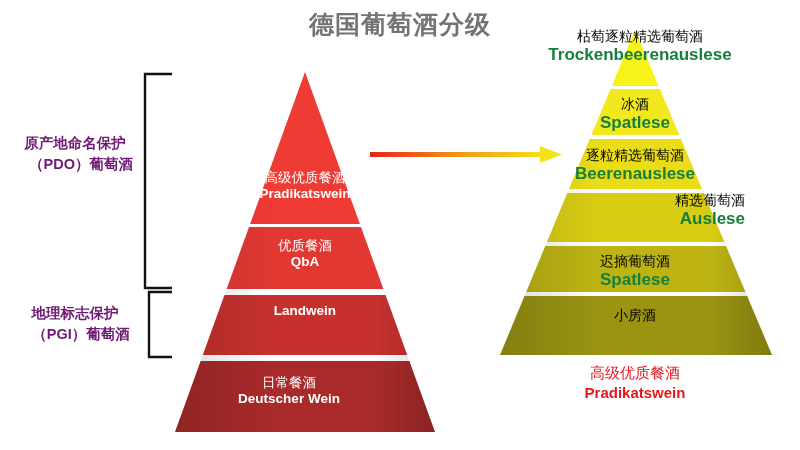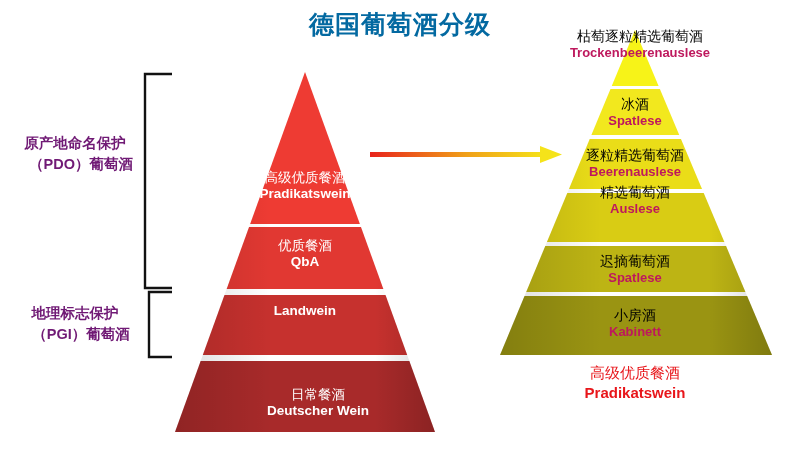--- a/index.html
+++ b/index.html
@@ -18,21 +18,21 @@
 
   #diagram-title {
     position: absolute;
     left: 0;
     top: 8px;
     width: 800px;
     text-align: center;
     font-size: 25px;
     font-weight: 600;
     letter-spacing: 1px;
-    color: #0369a1;
+    color: #737373;
   }
 
   
   .bracket-label {
     position: absolute;
     width: 150px;
     text-align: center;
     font-size: 14.5px;
     line-height: 1.45;
     font-weight: 600;
@@ -59,33 +59,33 @@
     line-height: 1.22;
     pointer-events: none;
   }
   .tier-text .cn { display: block; }
   .tier-text .de { display: block; font-weight: 700; }
 
   .left-tier .cn { font-size: 13.5px; color: #ffffff; }
   .left-tier .de { font-size: 13.5px; color: #ffffff; }
 
   .right-tier .cn { font-size: 14px; color: #000000; }
-  .right-tier .de { font-size: 13px; color: #be185d; }
+  .right-tier .de { font-size: 17px; color: #15803d; }
 
   
   #lt-0 { left: 205px; top: 170px; width: 200px; }
   #lt-1 { left: 195px; top: 238px; width: 220px; }
   #lt-2 { left: 185px; top: 303px; width: 240px; }
-  #lt-3 { left: 188px; top: 375px; width: 260px; margin-top: 12px; }
+  #lt-3 { left: 159px; top: 375px; width: 260px; }
 
   
   #rt-0 { left: 515px; top: 28px;  width: 250px; }
   #rt-1 { left: 555px; top: 96px;  width: 160px; }
   #rt-2 { left: 525px; top: 147px; width: 220px; }
-  #rt-3 { left: 525px; top: 184px; width: 220px; }
+  #rt-3 { left: 525px; top: 192px; width: 220px; text-align: right; }
   #rt-4 { left: 515px; top: 253px; width: 240px; }
   #rt-5 { left: 505px; top: 307px; width: 260px; }
 
   #right-footer {
     position: absolute;
     left: 505px;
     top: 363px;
     width: 260px;
     text-align: center;
     line-height: 1.3;
@@ -191,19 +191,18 @@
 <div class="tier-text right-tier" id="rt-3">
   <span class="cn">精选葡萄酒</span>
   <span class="de">Auslese</span>
 </div>
 <div class="tier-text right-tier" id="rt-4">
   <span class="cn">迟摘葡萄酒</span>
   <span class="de">Spatlese</span>
 </div>
 <div class="tier-text right-tier" id="rt-5">
   <span class="cn">小房酒</span>
-  <span class="de">Kabinett</span>
 </div>
 
 <div id="right-footer">
   <span class="cn">高级优质餐酒</span>
   <span class="de">Pradikatswein</span>
 </div>
 
 </body></html>

